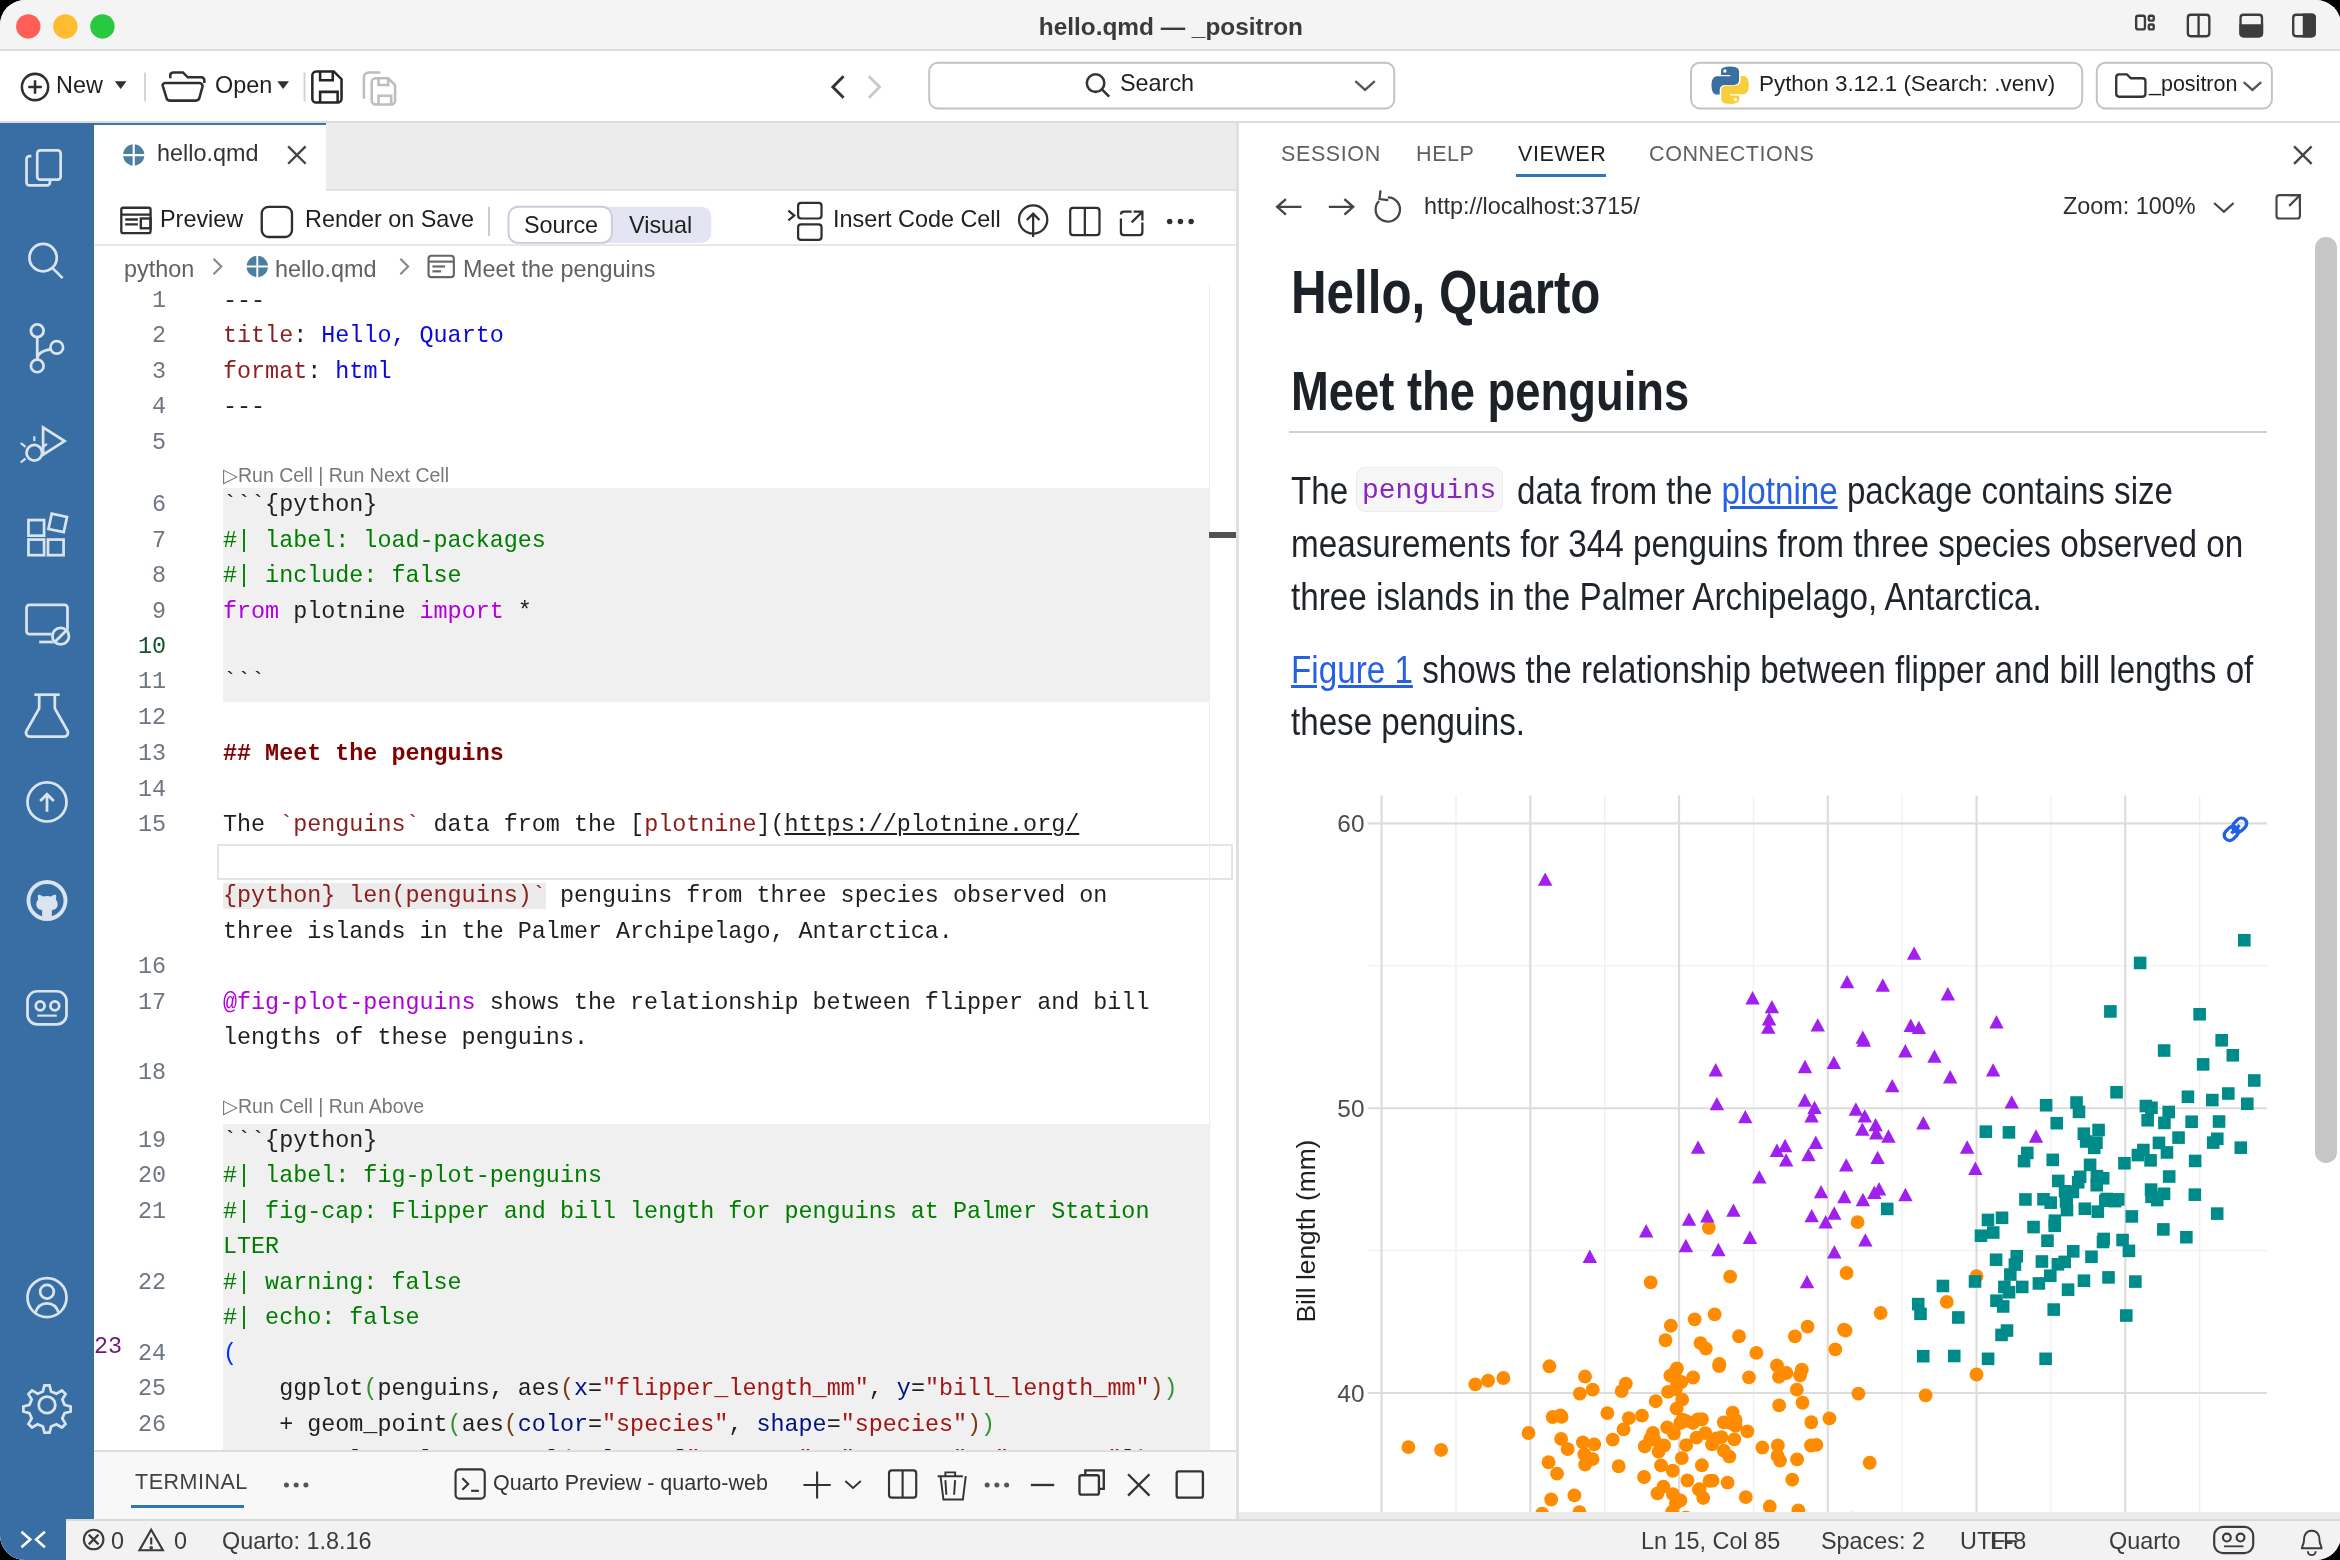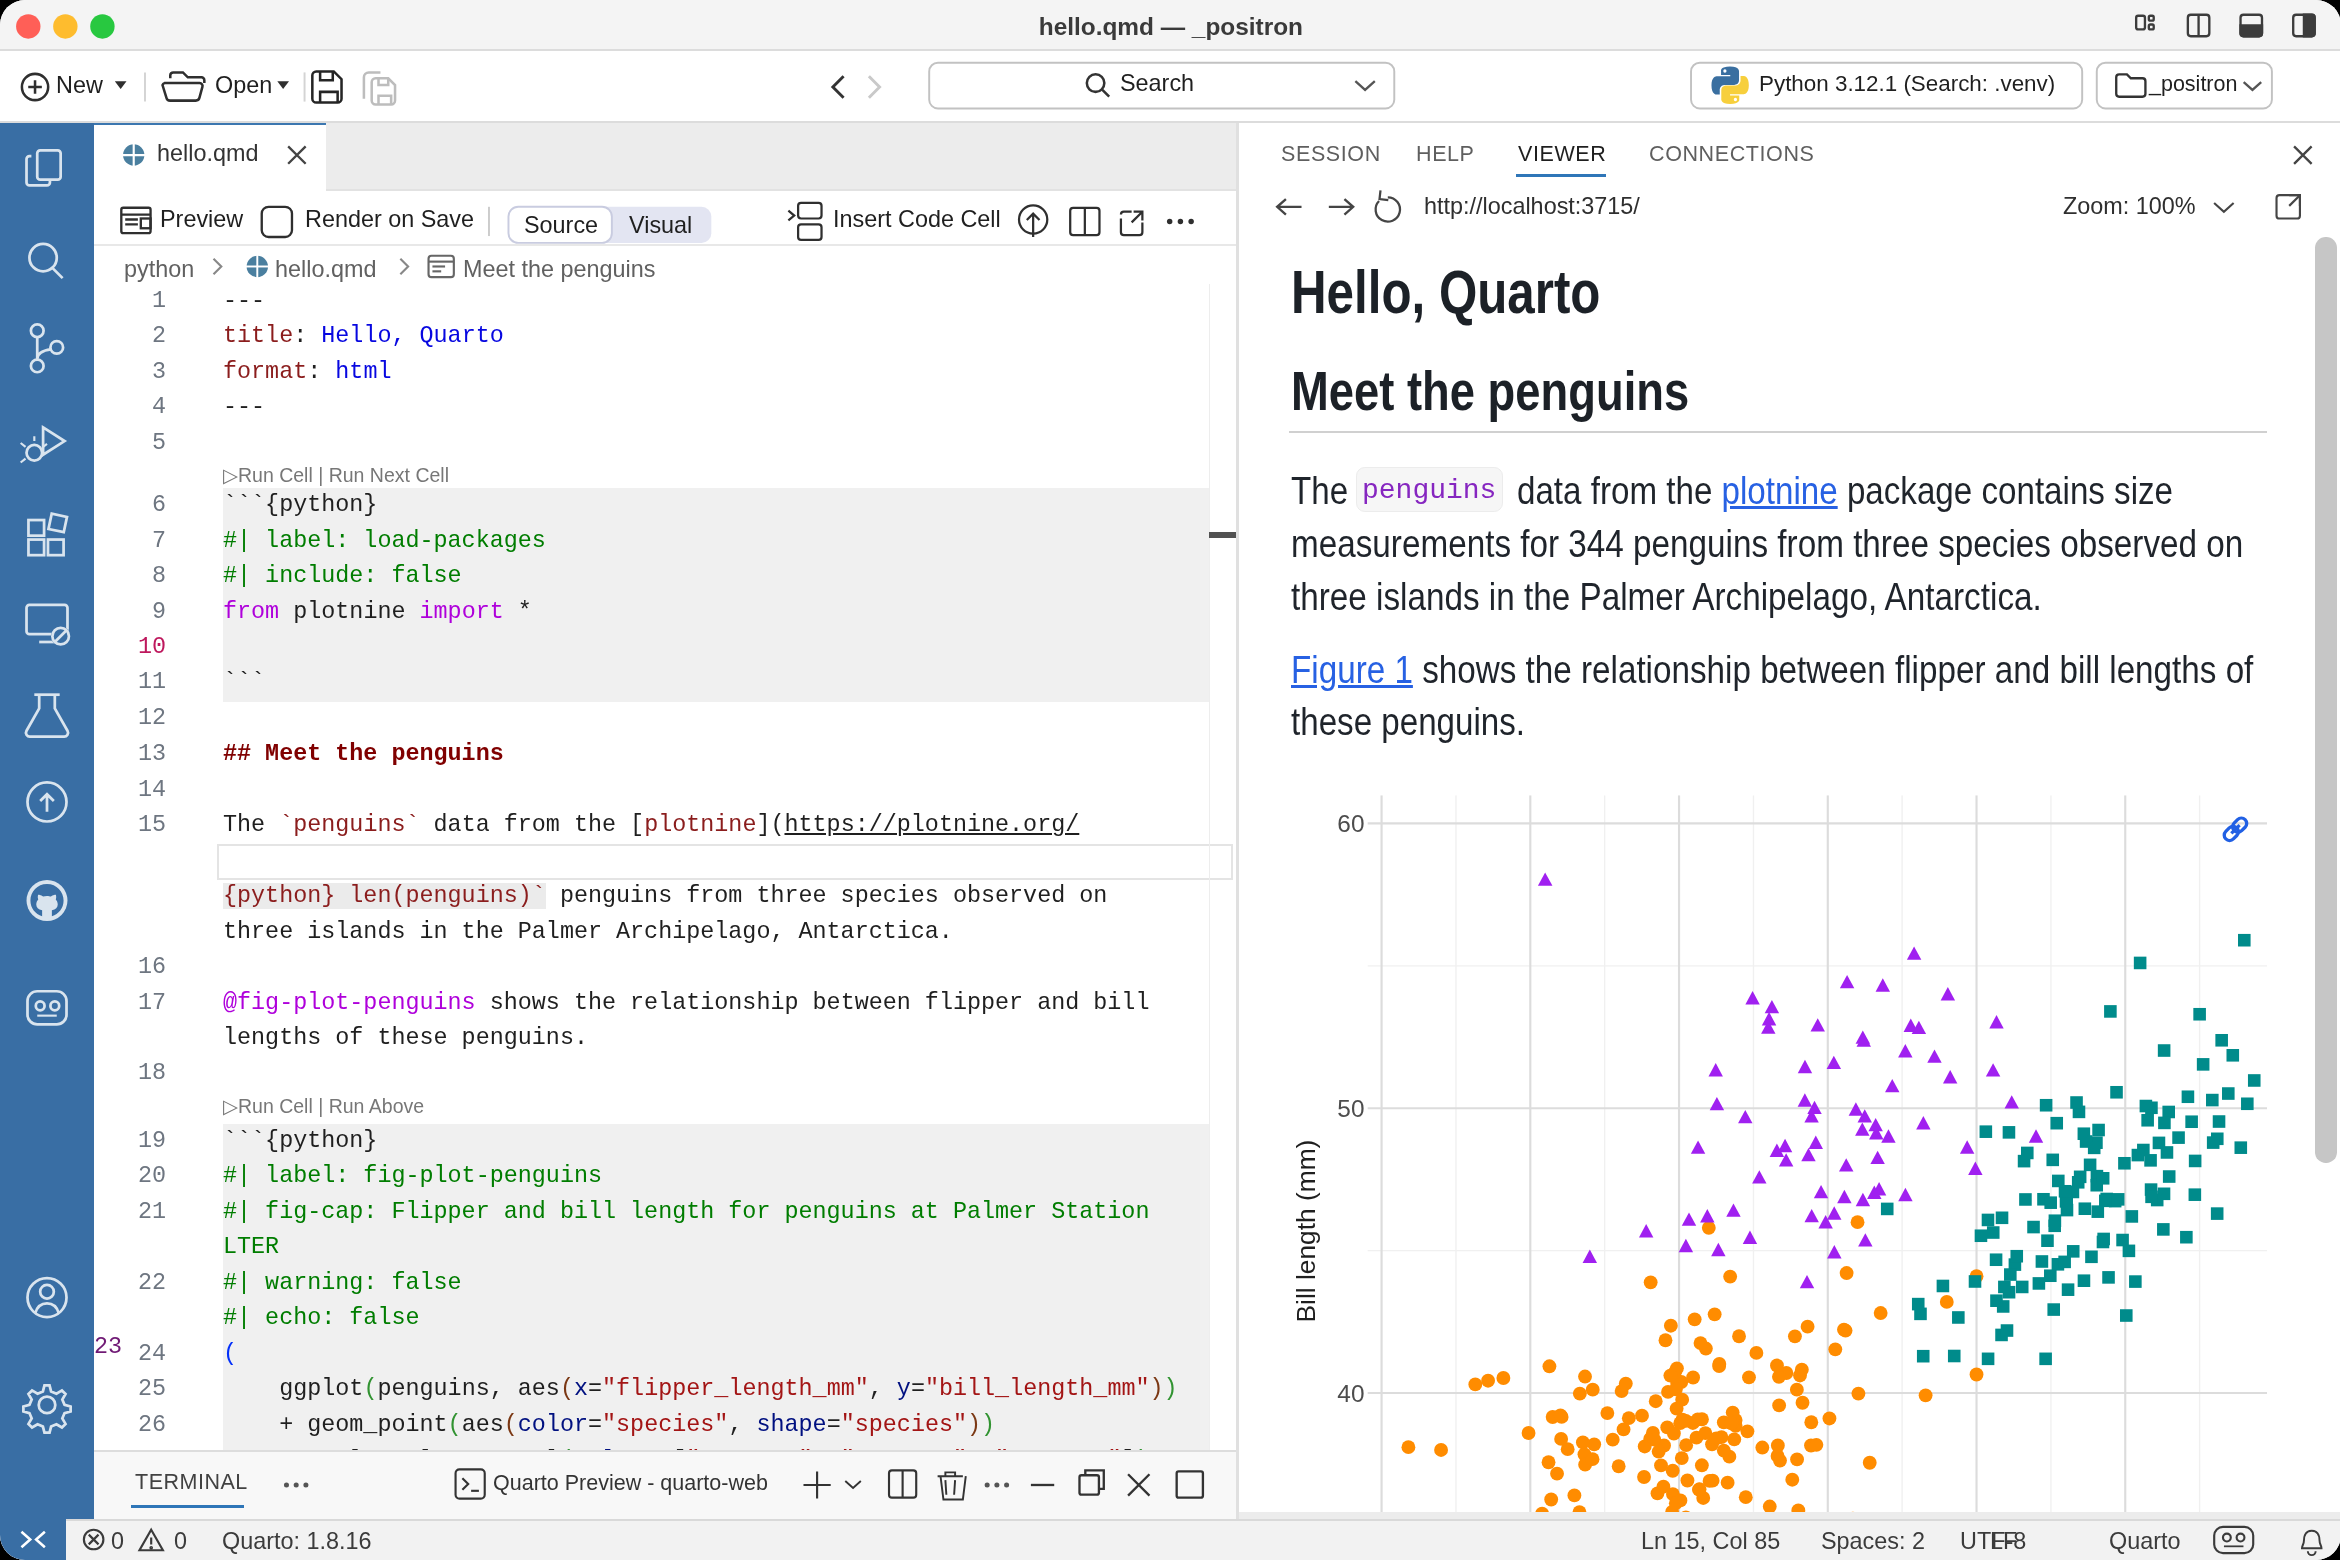--- a/index.html
+++ b/index.html
@@ -240,21 +240,21 @@
 <div class="t mono" style="left:0;top:142px;width:72px;text-align:right;font-size:23.4px;line-height:35px;color:#6e7681">5</div>
 <div class="t mono" style="left:129px;top:179px;font-size:19.5px;line-height:25px;color:#777;font-family:'Liberation Sans',sans-serif">▷Run Cell | Run Next Cell</div>
 <div class="t mono" style="left:0;top:204px;width:72px;text-align:right;font-size:23.4px;line-height:35px;color:#6e7681">6</div>
 <div class="t mono" style="left:129px;top:204px;font-size:23.4px;line-height:35px;color:#1f1f1f"><span style="color:#1f1f1f">```{python}</span></div>
 <div class="t mono" style="left:0;top:240px;width:72px;text-align:right;font-size:23.4px;line-height:35px;color:#6e7681">7</div>
 <div class="t mono" style="left:129px;top:240px;font-size:23.4px;line-height:35px;color:#1f1f1f"><span style="color:#007d00">#| label: load-packages</span></div>
 <div class="t mono" style="left:0;top:275px;width:72px;text-align:right;font-size:23.4px;line-height:35px;color:#6e7681">8</div>
 <div class="t mono" style="left:129px;top:275px;font-size:23.4px;line-height:35px;color:#1f1f1f"><span style="color:#007d00">#| include: false</span></div>
 <div class="t mono" style="left:0;top:311px;width:72px;text-align:right;font-size:23.4px;line-height:35px;color:#6e7681">9</div>
 <div class="t mono" style="left:129px;top:311px;font-size:23.4px;line-height:35px;color:#1f1f1f"><span style="color:#AF00DB">from</span><span style="color:#1f1f1f"> plotnine </span><span style="color:#AF00DB">import</span><span style="color:#1f1f1f"> *</span></div>
-<div class="t mono" style="left:0;top:346px;width:72px;text-align:right;font-size:23.4px;line-height:35px;color:#be185d">10</div>
+<div class="t mono" style="left:0;top:346px;width:72px;text-align:right;font-size:23.4px;line-height:35px;color:#14532d">10</div>
 <div class="t mono" style="left:0;top:381px;width:72px;text-align:right;font-size:23.4px;line-height:35px;color:#6e7681">11</div>
 <div class="t mono" style="left:129px;top:381px;font-size:23.4px;line-height:35px;color:#1f1f1f"><span style="color:#1f1f1f">```</span></div>
 <div class="t mono" style="left:0;top:417px;width:72px;text-align:right;font-size:23.4px;line-height:35px;color:#6e7681">12</div>
 <div class="t mono" style="left:0;top:453px;width:72px;text-align:right;font-size:23.4px;line-height:35px;color:#6e7681">13</div>
 <div class="t mono" style="left:129px;top:453px;font-size:23.4px;line-height:35px;color:#1f1f1f"><span style="font-weight:bold;color:#800000">## Meet the penguins</span></div>
 <div class="t mono" style="left:0;top:489px;width:72px;text-align:right;font-size:23.4px;line-height:35px;color:#6e7681">14</div>
 <div class="t mono" style="left:0;top:524px;width:72px;text-align:right;font-size:23.4px;line-height:35px;color:#6e7681">15</div>
 <div class="t mono" style="left:129px;top:524px;font-size:23.4px;line-height:35px;color:#1f1f1f"><span style="color:#1f1f1f">The </span><span style="color:#8b1d1d">`penguins`</span><span style="color:#1f1f1f"> data from the [</span><span style="color:#8b1d1d">plotnine</span><span style="color:#1f1f1f">](</span><span style="color:#1f1f1f;text-decoration:underline">https://plotnine.org/</span></div>
 <div class="t mono" style="left:129px;top:595px;font-size:23.4px;line-height:35px;color:#1f1f1f"><span style="color:#8b1d1d;background:#ebebeb">{python} len(penguins)`</span><span style="color:#1f1f1f"> penguins from three species observed on</span></div>
 <div class="t mono" style="left:129px;top:631px;font-size:23.4px;line-height:35px;color:#1f1f1f"><span style="color:#1f1f1f">three islands in the Palmer Archipelago, Antarctica.</span></div>

